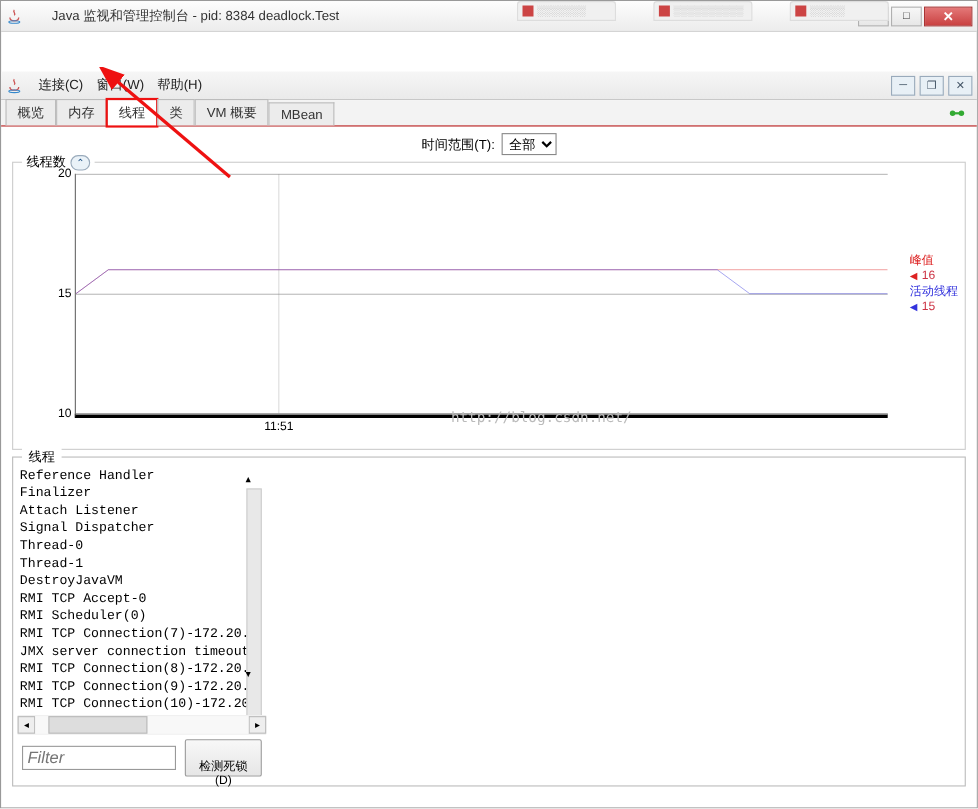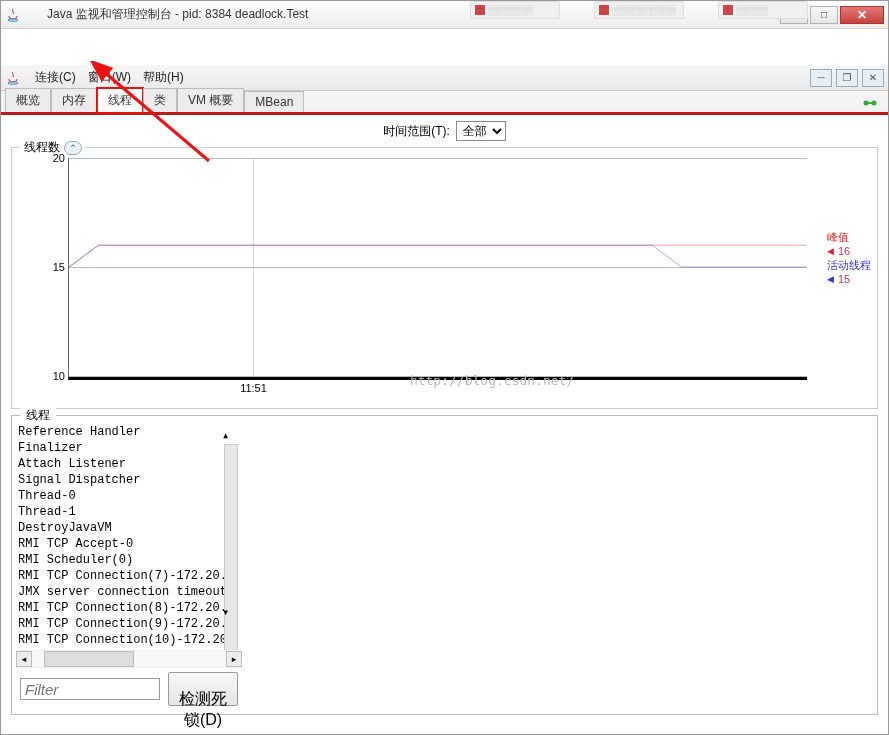--- a/index.html
+++ b/index.html
@@ -22,21 +22,21 @@
 .btab-text { color: #aaa; }
 
 
 .menu-bar { height: 26px; background: linear-gradient(#f6f6f6,#eaeaea); border-bottom: 1px solid #c8c8c8; display: flex; align-items: center; padding: 0 4px; margin-top: 36px; }
 .menu-bar .java-icon { width: 16px; height: 16px; margin-right: 8px; }
 .menu-item { padding: 2px 6px; color: #222; }
 .mdi-controls { margin-left: auto; display: flex; gap: 4px; }
 .mdi-btn { width: 22px; height: 18px; border: 1px solid #9ab; background: #e8f0f6; display: flex; align-items: center; justify-content: center; font-size: 10px; color: #456; }
 
 
-.tabs-row { height: 24px; background: #f3f3f3; border-bottom: 3px solid #b91c1c; display: flex; align-items: flex-end; padding-left: 4px; position: relative; }
+.tabs-row { height: 24px; background: #f3f3f3; border-bottom: 1px solid #b91c1c; display: flex; align-items: flex-end; padding-left: 4px; position: relative; }
 .tab { padding: 3px 10px 3px 10px; border: 1px solid #bcbcbc; border-bottom: none; background: #ececec; margin-right: 0px; font-size: 12px; color: #333; position: relative; }
 .tab.active { background: #fff; border-bottom: 1px solid #fff; margin-bottom: -1px; }
 .tab.highlight { outline: 2px solid #e11; outline-offset: -1px; }
 .status-icon { position: absolute; right: 10px; top: 4px; width: 16px; height: 16px; }
 
 
 .time-range-row { height: 32px; display: flex; align-items: center; justify-content: center; gap: 6px; }
 .time-label { font-size: 12px; }
 .time-select { border: 1px solid #888; background: #fff; font-size: 12px; height: 20px; padding: 0 2px; }
 
@@ -75,21 +75,21 @@
 .scroll-up { top: 4px; }
 .scroll-down { bottom: 30px; }
 .scroll-thumb { position: absolute; right: 4px; top: 20px; width: 14px; height: 220px; background: #e8e8e8; border: 1px solid #ccc; }
 .hscroll { height: 18px; background: #f0f0f0; display: flex; align-items: center; }
 .hscroll-btn { width: 16px; height: 16px; border: 1px solid #bbb; background: #eee; display: flex; align-items: center; justify-content: center; font-size: 9px; }
 .hscroll-track { flex: 1; height: 16px; background: #f8f8f8; position: relative; }
 .hscroll-thumb { position: absolute; left: 12px; top: 0; height: 100%; width: 90px; background: #ddd; border: 1px solid #bbb; }
 
 .bottom-controls { display: flex; gap: 8px; padding: 4px; align-items: center; }
 .filter-input { width: 140px; height: 22px; border: 1px solid #999; padding: 0 4px; font-style: italic; color: #888; font-size: 15px; }
-.detect-btn { height: 24px; border: 1px solid #999; background: linear-gradient(#f8f8f8,#e6e6e6); padding: 16px 10px; font-size: 16px; border-radius: 2px; }
+.detect-btn { height: 24px; border: 1px solid #999; background: linear-gradient(#f8f8f8,#e6e6e6); padding: 16px 10px; font-size: 11px; border-radius: 2px; }
 
 
 .java-icon svg { width: 100%; height: 100%; }
 </style>
 </head>
 <body>
 
 <div class="outer-window">
 
   <div class="title-bar">

